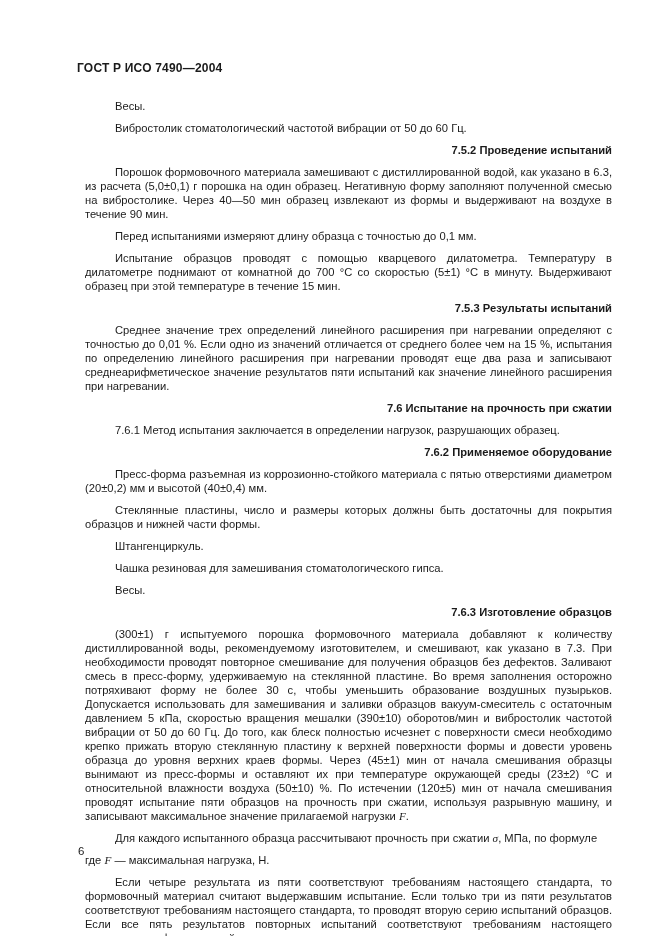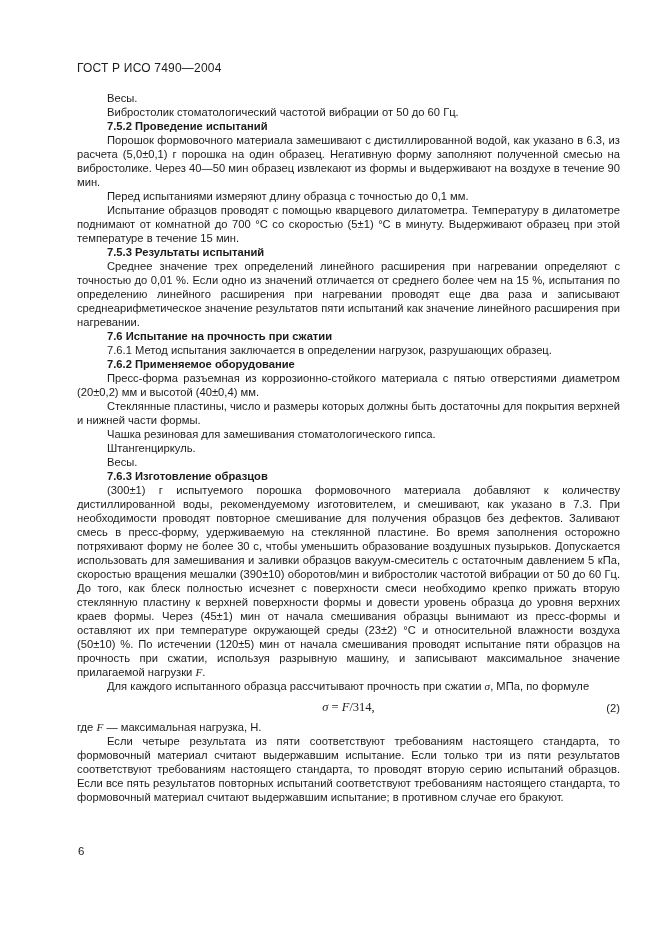--- a/index.html
+++ b/index.html
@@ -13,35 +13,35 @@
   .page {
     position: relative;
     width: 661px; height: 936px;
     background: #ffffff;
     overflow: hidden;
   }
   .doc-header {
     position: absolute;
     left: 77px; top: 61px;
     font-size: 12px;
-    font-weight: normal;
+    font-weight: bold;
     letter-spacing: 0.2px;
     white-space: nowrap;
   }
   .doc-body {
     position: absolute;
     left: 77px; top: 91px;
     width: 543px;
     font-size: 11.2px;
     line-height: 14px;
   }
-  .doc-body p { margin: 0; }
+  .doc-body p { margin: 8px; }
   p.p  { text-align: justify; text-indent: 30px; }
   p.pf { text-align: justify; text-indent: 0; }
-  p.h  { font-weight: bold; text-indent: 30px; text-align: left; }
+  p.h  { font-weight: bold; text-indent: 30px; text-align: right; }
   .it  { font-family: "Liberation Serif", serif; font-style: italic; }
   .formula-row {
     position: relative;
     text-align: center;
     margin: 7px 0 6px 0;
     font-family: "Liberation Serif", serif;
     font-size: 12.5px;
     line-height: 14px;
   }
   .formula-num {
@@ -68,26 +68,25 @@
       <p class="h">7.5.2 Проведение испытаний</p>
       <p class="p">Порошок формовочного материала замешивают с дистиллированной водой, как указано в 6.3, из расчета (5,0±0,1) г порошка на один образец. Негативную форму заполняют полученной смесью на вибростолике. Через 40—50 мин образец извлекают из формы и выдерживают на воздухе в течение 90 мин.</p>
       <p class="p">Перед испытаниями измеряют длину образца с точностью до 0,1 мм.</p>
       <p class="p">Испытание образцов проводят с помощью кварцевого дилатометра. Температуру в дилатометре поднимают от комнатной до 700 °С со скоростью (5±1) °С в минуту. Выдерживают образец при этой температуре в течение 15 мин.</p>
       <p class="h">7.5.3 Результаты испытаний</p>
       <p class="p">Среднее значение трех определений линейного расширения при нагревании определяют с точностью до 0,01 %. Если одно из значений отличается от среднего более чем на 15 %, испытания по определению линейного расширения при нагревании проводят еще два раза и записывают среднеарифметическое значение результатов пяти испытаний как значение линейного расширения при нагревании.</p>
       <p class="h">7.6 Испытание на прочность при сжатии</p>
       <p class="p">7.6.1 Метод испытания заключается в определении нагрузок, разрушающих образец.</p>
       <p class="h">7.6.2 Применяемое оборудование</p>
       <p class="p">Пресс-форма разъемная из коррозионно-стойкого материала с пятью отверстиями диаметром (20±0,2) мм и высотой (40±0,4) мм.</p>
-      <p class="p">Стеклянные пластины, число и размеры которых должны быть достаточны для покрытия верхней и нижней части формы.</p>
+      <p class="p">Стеклянные пластины, число и размеры которых должны быть достаточны для покрытия образцов и нижней части формы.</p>
+      <p class="p">Штангенциркуль.</p>
       <p class="p">Чашка резиновая для замешивания стоматологического гипса.</p>
-      <p class="p">Штангенциркуль.</p>
       <p class="p">Весы.</p>
       <p class="h">7.6.3 Изготовление образцов</p>
       <p class="p"><span>(300±1) г испытуемого порошка формовочного материала добавляют к количеству дистиллированной воды, рекомендуемому изготовителем, и смешивают, как указано в 7.3. При необходимости проводят повторное смешивание для получения образцов без дефектов. Заливают смесь в пресс-форму, удерживаемую на стеклянной пластине. Во время заполнения осторожно потряхивают форму не более 30 с, чтобы уменьшить образование воздушных пузырьков. Допускается использовать для замешивания и заливки образцов вакуум-смеситель с остаточным давлением 5 кПа, скоростью вращения мешалки (390±10) оборотов/мин и вибростолик частотой вибрации от 50 до 60 Гц. До того, как блеск полностью исчезнет с поверхности смеси необходимо крепко прижать вторую стеклянную пластину к верхней поверхности формы и довести уровень образца до уровня верхних краев формы. Через (45±1) мин от начала смешивания образцы вынимают из пресс-формы и оставляют их при температуре окружающей среды (23±2) °С и относительной влажности воздуха (50±10) %. По истечении (120±5) мин от начала смешивания проводят испытание пяти образцов на прочность при сжатии, используя разрывную машину, и записывают максимальное значение прилагаемой нагрузки </span><span class="it">F</span><span>.</span></p>
       <p class="p"><span>Для каждого испытанного образца рассчитывают прочность при сжатии </span><span class="it">σ</span><span>, МПа, по формуле</span></p>
-      <div class="formula-row"><span><span class="it">σ</span><span> = </span><span class="it">F</span><span>/314,</span></span><span class="formula-num">(2)</span></div>
       <p class="pf"><span>где </span><span class="it">F</span><span> — максимальная нагрузка, Н.</span></p>
       <p class="p">Если четыре результата из пяти соответствуют требованиям настоящего стандарта, то формовочный материал считают выдержавшим испытание. Если только три из пяти результатов соответствуют требованиям настоящего стандарта, то проводят вторую серию испытаний образцов. Если все пять результатов повторных испытаний соответствуют требованиям настоящего стандарта, то формовочный материал считают выдержавшим испытание; в противном случае его бракуют.</p>
     </div>
 
   <div class="page-number">6</div>
 </div>
 
 </body></html>

